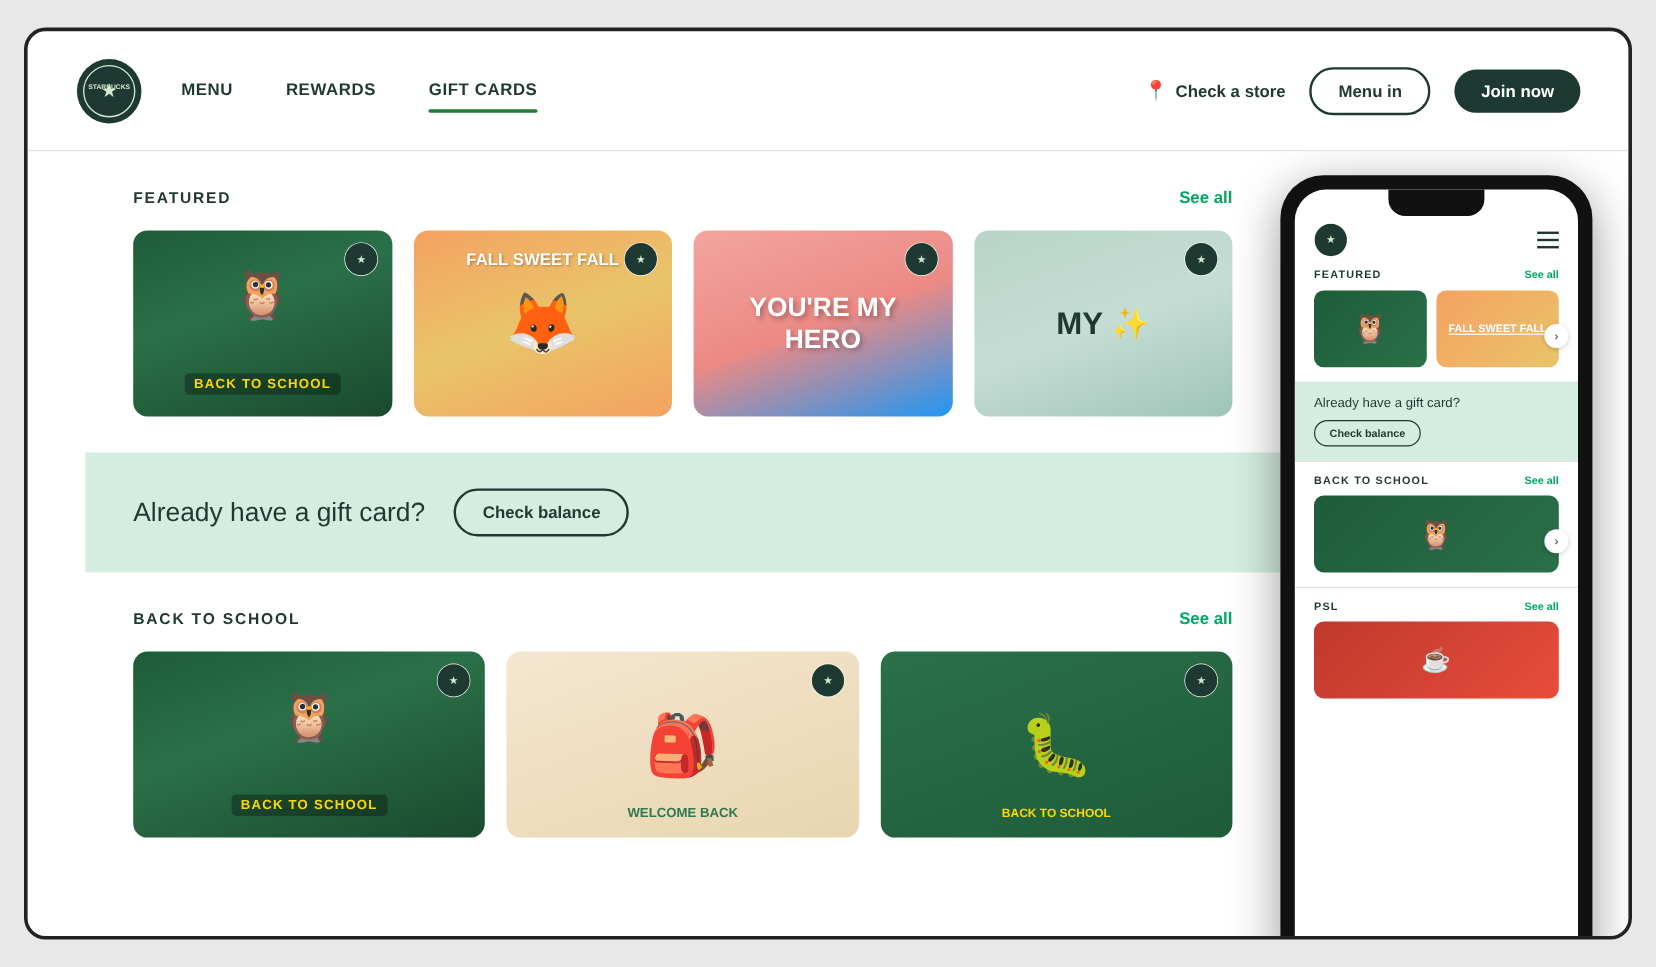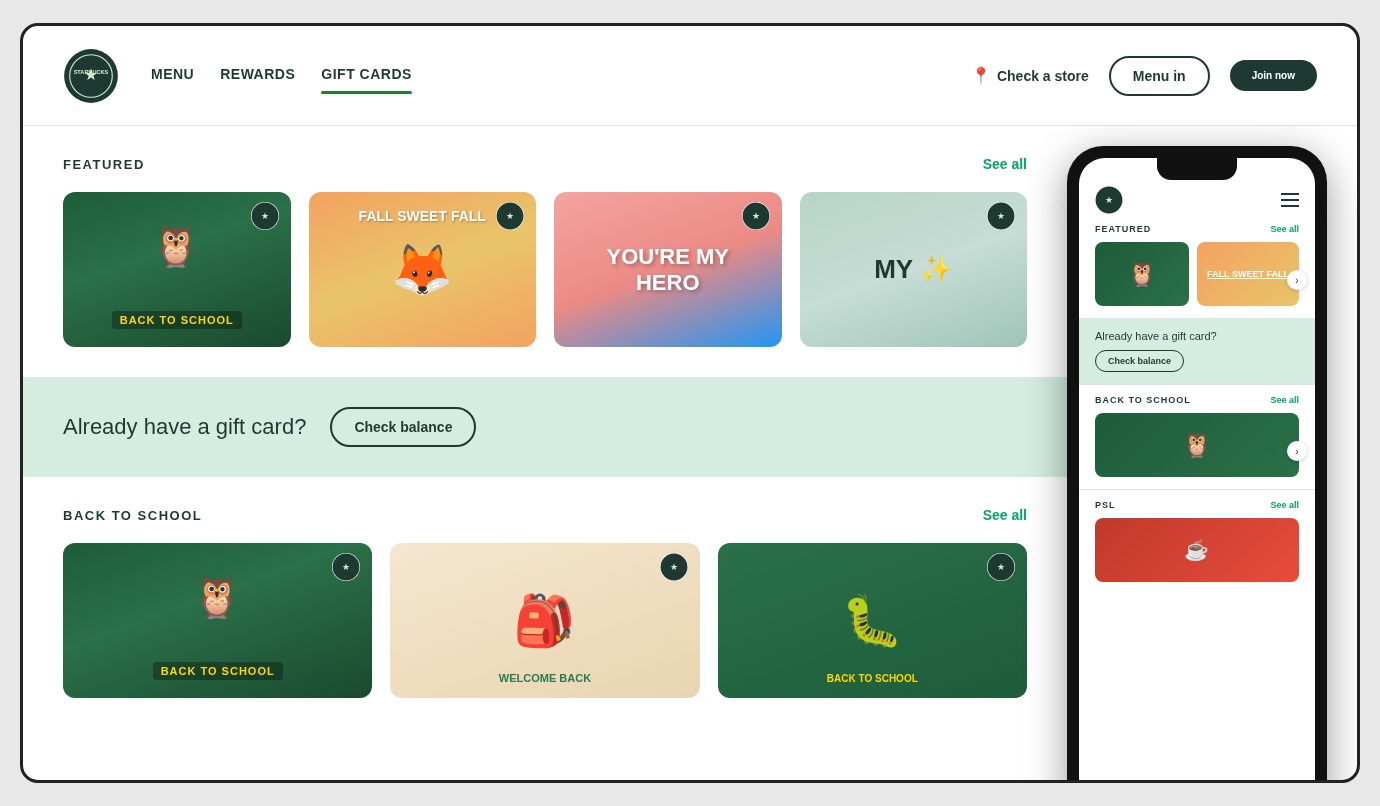--- a/index.html
+++ b/index.html
@@ -33,21 +33,21 @@
       position: relative;
     }
     .logo {
       width: 56px;
       height: 56px;
       margin-right: 32px;
       flex-shrink: 0;
     }
     .nav {
       display: flex;
-      gap: 26px;
+      gap: 44px;
       align-items: center;
       flex: 1;
     }
     .nav-item {
       font-size: 14px;
       font-weight: 600;
       letter-spacing: 0.5px;
       color: #1e3932;
       text-transform: uppercase;
       cursor: pointer;
@@ -91,21 +91,21 @@
       color: #1e3932;
       font-size: 14px;
       font-weight: 700;
       padding: 10px 22px;
       border-radius: 50px;
       cursor: pointer;
     }
     .btn-joinnow {
       background: #1e3932;
       color: #fff;
-      font-size: 10px;
+      font-size: 14px;
       font-weight: 700;
       padding: 10px 22px;
       border-radius: 50px;
       border: none;
       cursor: pointer;
     }
 
     .desktop-section {
       flex: 1;
       padding: 30px 40px;
@@ -500,21 +500,21 @@
     <div class="header-right">
       <div class="find-store">
         <span class="pin-icon">📍</span>
         <span>Check a store</span>
       </div>
       <button class="btn-signin">Menu in</button>
       <button class="btn-joinnow">Join now</button>
     </div>
   </div>
 
-  <div style="flex:1; overflow:hidden; position:relative;">
+  <div style="flex:1; overflow:hidden; position:relative;margin-left:48px;">
 
     <div style="margin-right: 290px;">
 
       <div class="desktop-section">
         <div class="section-header">
           <span class="section-title">FEATURED</span>
           <span class="see-all">See all</span>
         </div>
 
         <div class="cards-grid">

